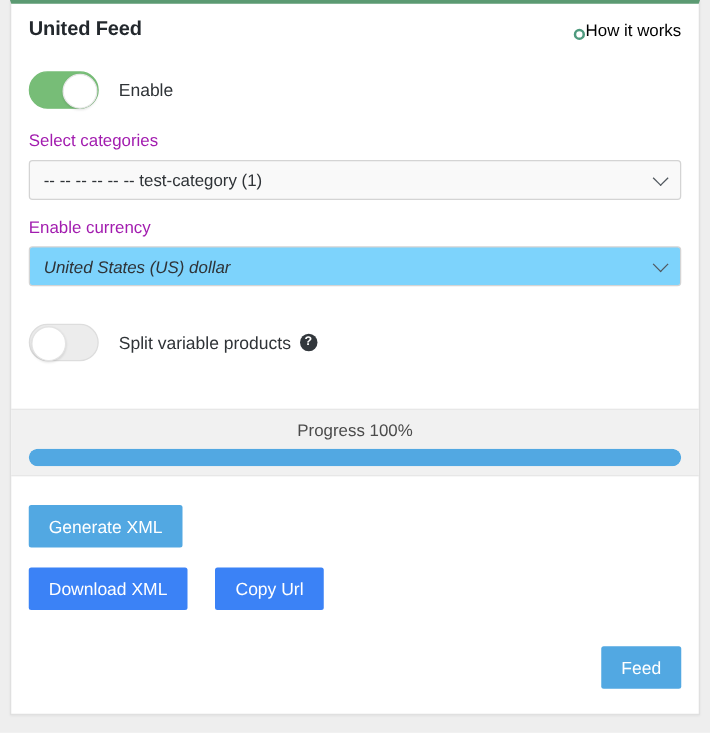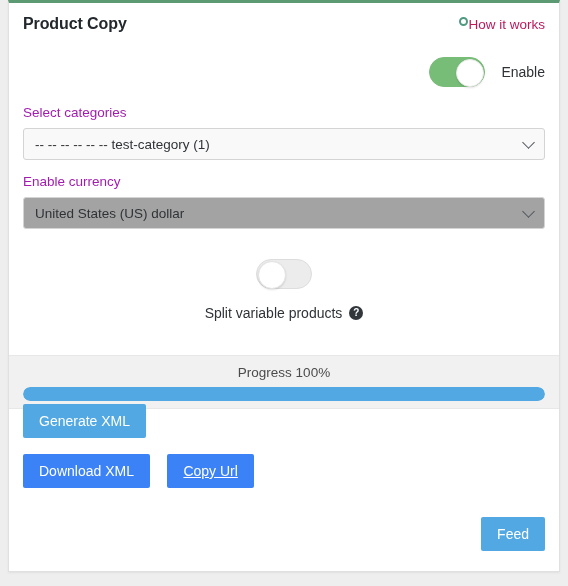--- a/index.html
+++ b/index.html
@@ -44,22 +44,22 @@
     justify-content: space-between;
   }
   .card-title {
     font-size: 16px;
     font-weight: bold;
     color: #23282d;
     letter-spacing: -0.1px;
   }
   .howitworks {
     display: flex;
-    align-items: flex-start;
-    color: #be185d;
+    align-items: flex-end;
+    color: #000000;
     font-size: 13.5px;
     text-decoration: none;
     cursor: pointer;
   }
   .ring-icon {
     display: inline-block;
     width: 9px;
     height: 9px;
     border: 2px solid #4e9a7e;
     border-radius: 50%;
@@ -69,22 +69,22 @@
   
   .card-body {
     padding: 0 14px;
   }
 
   .row-toggle {
     display: flex;
     align-items: center;
     gap: 16px;
   }
-  .row-toggle.enable { padding: 12px 0 18px 0; justify-content: flex-end; }
-  .row-toggle.split  { padding: 16px 0 18px 0; flex-direction: column; }
+  .row-toggle.enable { padding: 12px 0 18px 0; }
+  .row-toggle.split  { padding: 16px 0 18px 0; }
 
   .switch {
     position: relative;
     width: 56px;
     height: 30px;
     border-radius: 16px;
     flex: 0 0 auto;
     cursor: pointer;
     border: 1px solid #dddddd;
   }
@@ -143,21 +143,21 @@
     display: flex;
     align-items: center;
     padding: 0 30px 0 11px;
     font-size: 13.5px;
     color: #2f3337;
     cursor: pointer;
     white-space: nowrap;
     overflow: hidden;
   }
   .select-box.tinted { background: #f9f9f9; }
-  .select-box.plain  { background: #a3a3a3; }
+  .select-box.plain  { background: #7dd3fc; font-style: italic; }
 
   .chevron {
     position: absolute;
     right: 11px;
     top: 50%;
     width: 9px;
     height: 9px;
     margin-top: -6px;
     border-right: 1.6px solid #50575e;
     border-bottom: 1.6px solid #50575e;
@@ -168,21 +168,20 @@
   .progress-panel {
     position: absolute;
     left: 0;
     right: 0;
     top: 324px;
     height: 54px;
     background: #f1f1f1;
     border-top: 1px solid #e7e7e7;
     border-bottom: 1px solid #e7e7e7;
     padding: 0 14px;
-    margin-top: 28px;
   }
   .progress-label {
     text-align: center;
     font-size: 13.5px;
     color: #4b4b4b;
     padding-top: 9px;
   }
   .progress-track {
     margin-top: 7px;
     width: 100%;
@@ -215,37 +214,37 @@
     border: none;
     border-radius: 2px;
     color: #ffffff;
     font-size: 14px;
     font-family: "Liberation Sans", sans-serif;
     cursor: pointer;
   }
   .btn-blue  { background: #52a8e2; }
   .btn-green { background: #3b82f6; }
   .btn-row { margin-bottom: 16px; }
-  .btn-row .btn + .btn { margin-left: 13px; text-decoration: underline; }
+  .btn-row .btn + .btn { margin-left: 18px; }
 
   .save-wrap {
     position: absolute;
     right: 14px;
     bottom: 20px;
   }
 </style>
 </head>
 <body>
 
 <div class="page">
 
   <div class="card">
 
     <div class="card-header">
-      <div class="card-title">Product Copy</div>
+      <div class="card-title">United Feed</div>
       <a class="howitworks">
         <span class="ring-icon"></span>
         <span>How it works</span>
       </a>
     </div>
 
     <div class="card-body">
 
       <div class="row-toggle enable">
         <div class="switch on">

